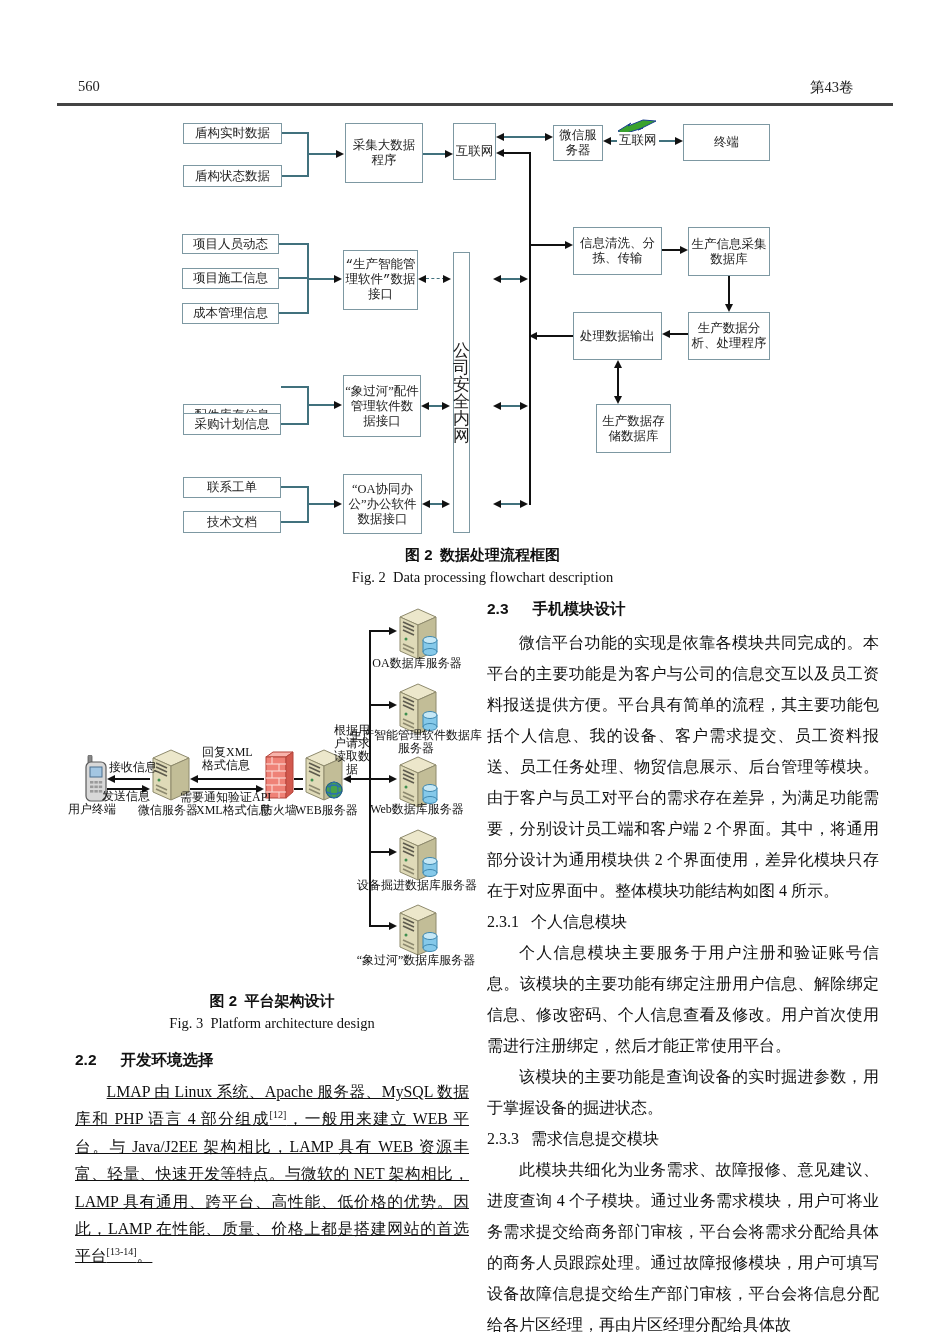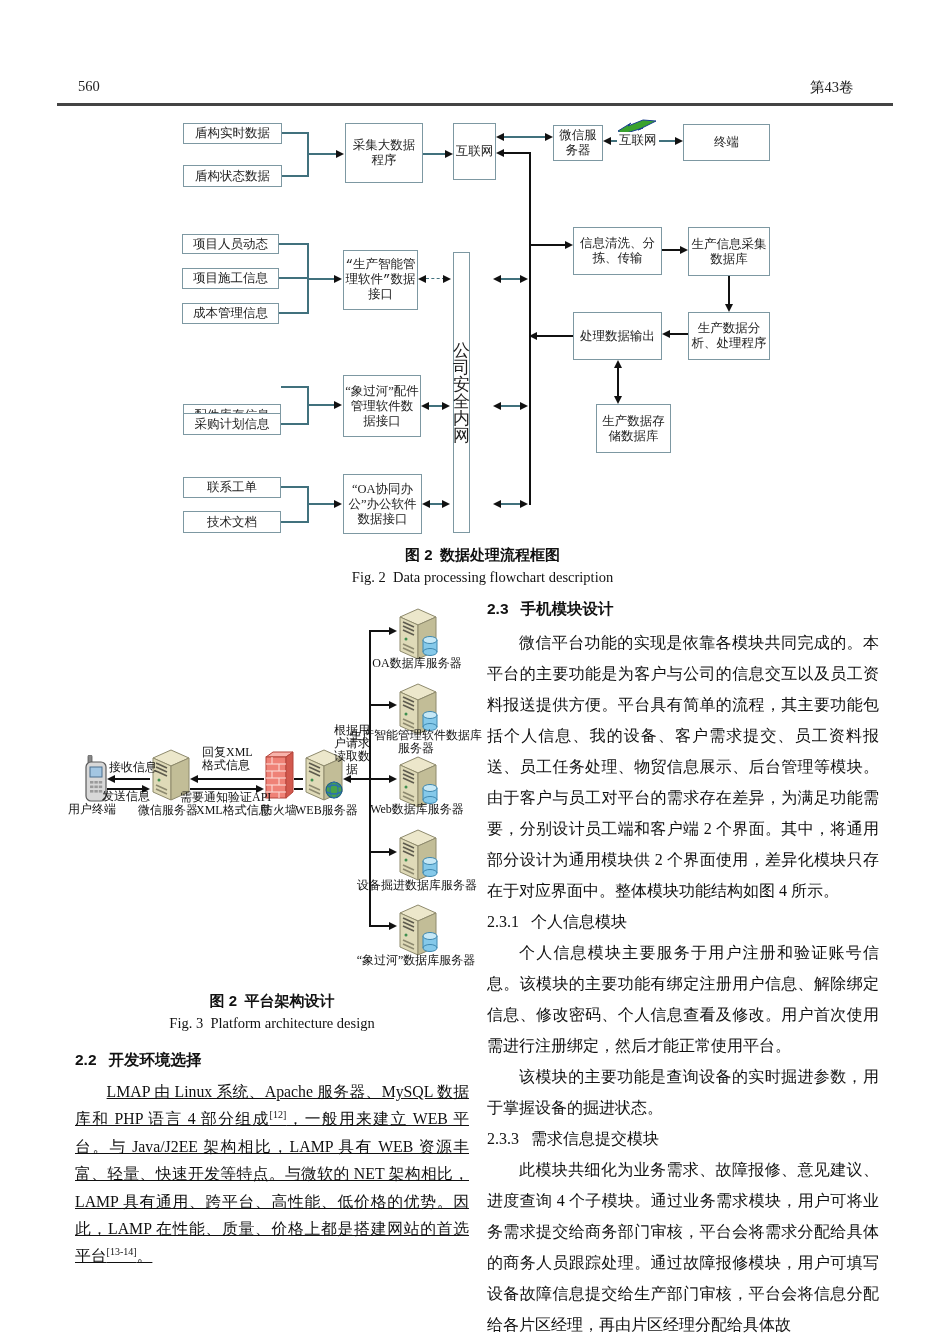--- a/index.html
+++ b/index.html
@@ -21,21 +21,21 @@
   .dashedl{position:absolute;height:0;border-top:1.8px dashed currentColor;background:none;}
   .ar{position:absolute;width:0;height:0;color:#111;}
   .ar-r{border-top:4px solid transparent;border-bottom:4px solid transparent;border-left:8px solid currentColor;}
   .ar-l{border-top:4px solid transparent;border-bottom:4px solid transparent;border-right:8px solid currentColor;}
   .ar-u{border-left:4px solid transparent;border-right:4px solid transparent;border-bottom:8px solid currentColor;}
   .ar-d{border-left:4px solid transparent;border-right:4px solid transparent;border-top:8px solid currentColor;}
   
   .capzh{font-family:"Liberation Sans","DejaVu Sans",sans-serif;font-weight:bold;font-size:15px;}
   .capen{font-size:14.5px;}
   .h2{font-family:"Liberation Sans","DejaVu Sans",sans-serif;font-weight:bold;font-size:15.5px;}
-  .h2 .num{margin-right:12px;}
+  .h2 .num{margin-right:24px;}
   .para{font-size:15.8px;line-height:27.4px;text-align:justify;text-indent:2em;margin:0;text-decoration:underline;}
   .rpara{font-size:16px;line-height:31px;text-align:justify;text-indent:2em;margin:0;}
   .rsub{font-size:16px;line-height:31px;margin:0;}
   .rsub .num{margin-right:12px;}
   sup{font-size:10px;line-height:0;}
   
   .f3lab{position:absolute;font-size:12px;line-height:13.5px;color:#111;white-space:nowrap;}
   .f3wrap{position:absolute;font-size:12px;line-height:13px;color:#111;text-align:center;}
   .onlinelbl{position:absolute;background:#fff;padding:0 2px;font-size:12.5px;color:#1d1d1d;}
 </style>

